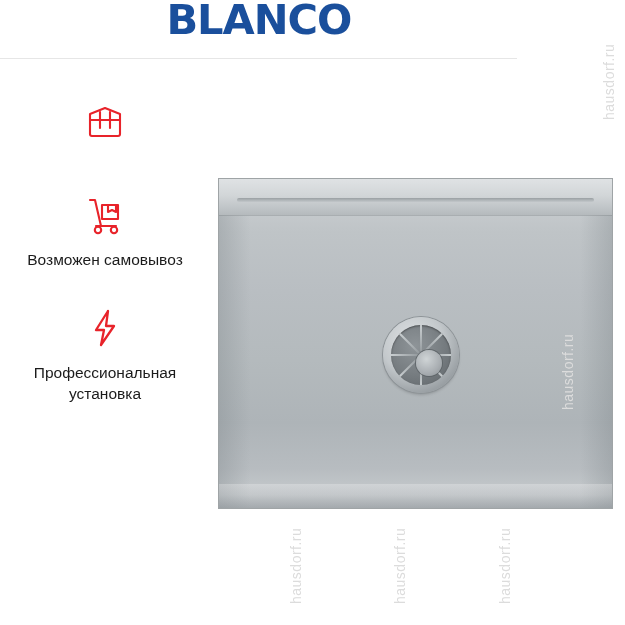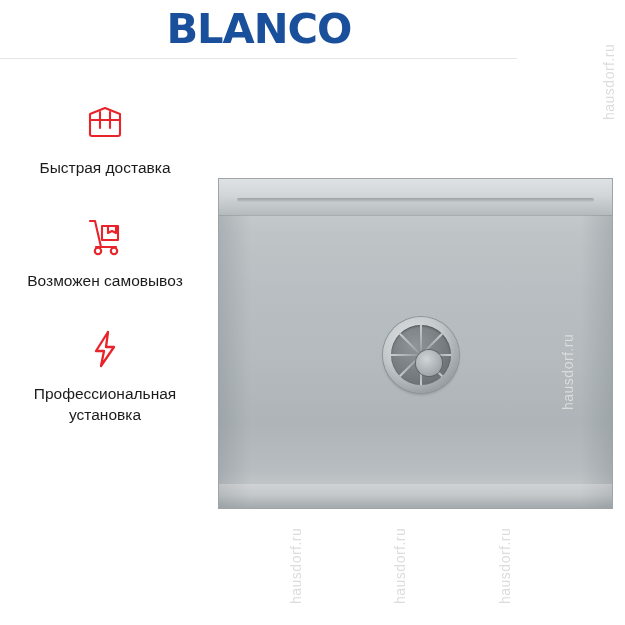--- a/index.html
+++ b/index.html
@@ -24,21 +24,21 @@
   
   .header {
     position: absolute;
     top: 0;
     left: 0;
     width: 517px;
     height: 58px;
     background: #ffffff;
     border-bottom: 1px solid #e6e6e6;
     display: flex;
-    align-items: center;
+    align-items: flex-start;
     justify-content: center;
   }
   .brand-logo {
     font-family: "DejaVu Sans", sans-serif;
     font-weight: 700;
     font-size: 40px;
     letter-spacing: -1px;
     color: #1a4f9c;
     line-height: 1;
     transform: scaleX(1.04);
@@ -223,21 +223,20 @@
       <div class="feature-icon">
         <svg width="44" height="44" viewBox="0 0 44 44" fill="none" stroke="#e8232a" stroke-width="2.1" stroke-linecap="round" stroke-linejoin="round">
           <path d="M7 13 L22 7 L37 13 L37 33 Q37 35 35 35 L9 35 Q7 35 7 33 Z"></path>
           <path d="M7 19 L37 19"></path>
           <path d="M17 19 L17 27"></path>
           <path d="M27 19 L27 27"></path>
           <path d="M17 11 L17 19"></path>
           <path d="M27 11 L27 19"></path>
         </svg>
       </div>
-      <div class="feature-label">Быстрая доставка</div>
     </div>
 
     <div class="feature">
       <div class="feature-icon">
         <svg width="46" height="44" viewBox="0 0 46 44" fill="none" stroke="#e8232a" stroke-width="2.1" stroke-linecap="round" stroke-linejoin="round">
           <path d="M8 7 L13 7 L19 33"></path>
           <path d="M14 33 L34 33"></path>
           <circle cx="16" cy="37" r="3.2"></circle>
           <circle cx="32" cy="37" r="3.2"></circle>
           <rect x="20" y="12" width="16" height="14"></rect>

